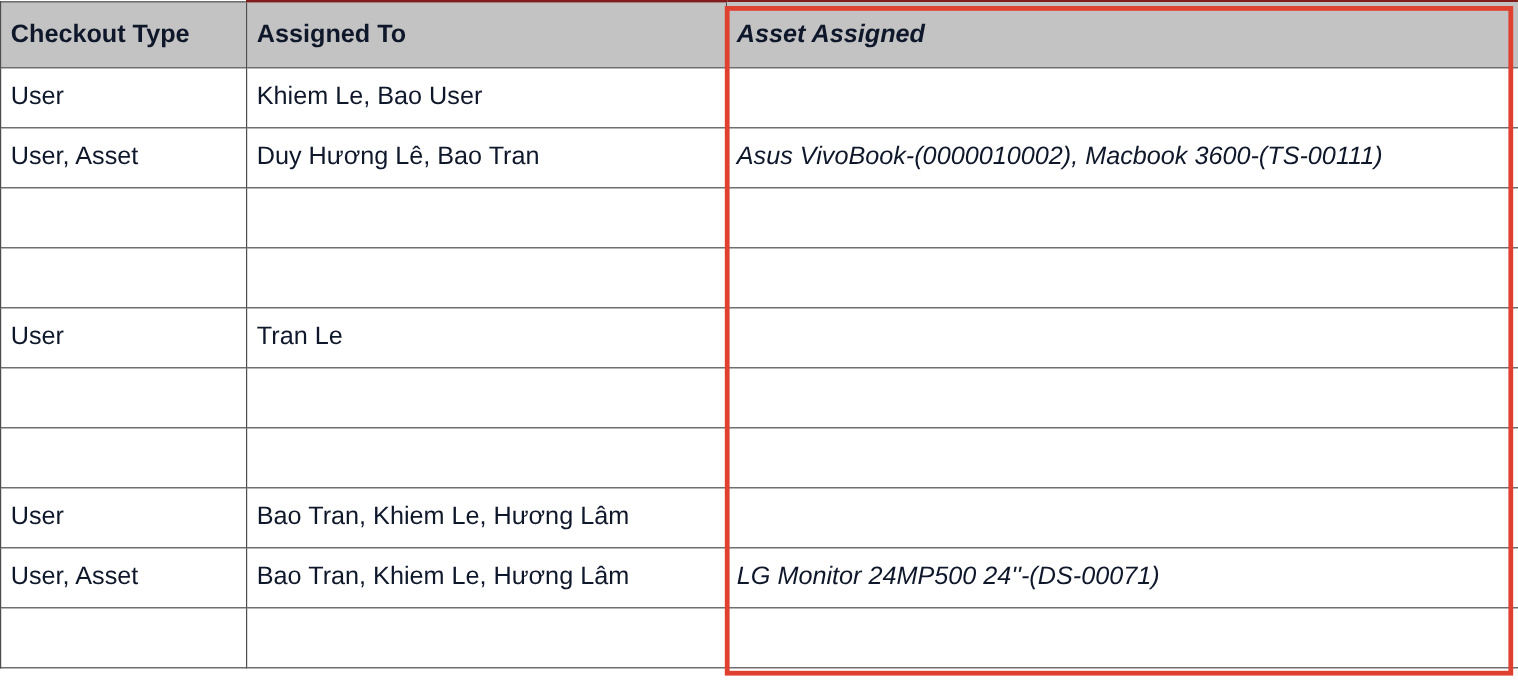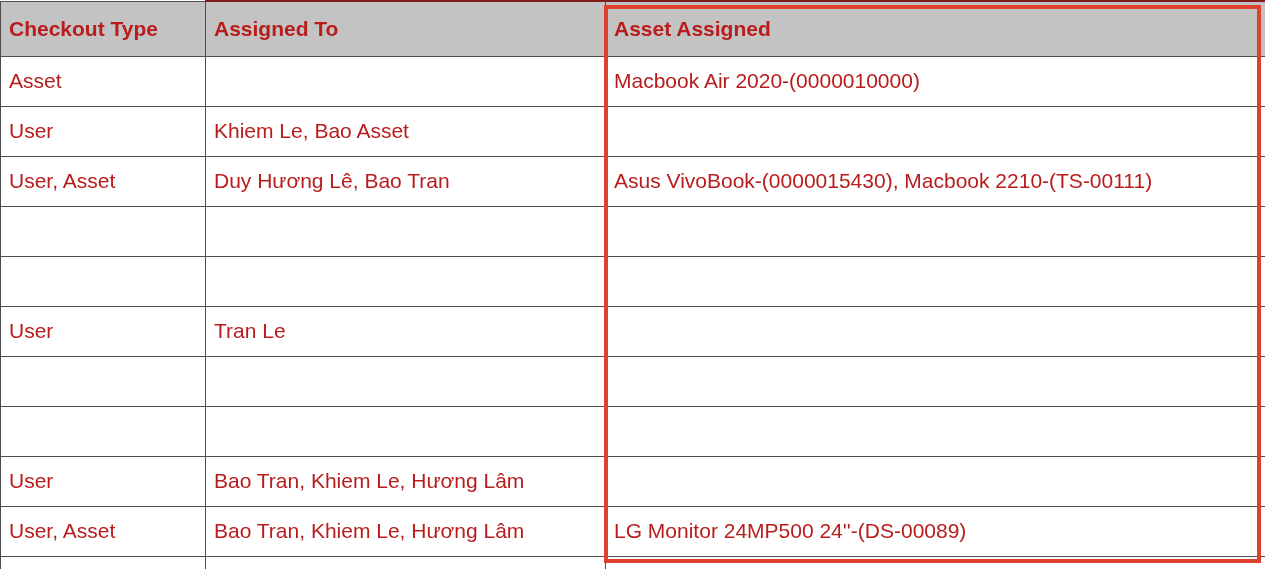--- a/index.html
+++ b/index.html
@@ -30,21 +30,21 @@
   table.grid col.c1 { width: 205px; }
   table.grid col.c2 { width: 400px; }
   table.grid col.c3 { width: 660px; }
 
   table.grid th,
   table.grid td {
     border-right: 1px solid #4d4d4d;
     border-bottom: 1px solid #4d4d4d;
     padding: 0 8px;
     font-size: 21px;
-    color: #b91c1c;
+    color: #0f172a;
     text-align: left;
     vertical-align: middle;
     white-space: nowrap;
     overflow: hidden;
     font-weight: normal;
     height: 50px;
     box-sizing: border-box;
   }
 
   table.grid tr.header-row th {
@@ -63,20 +63,21 @@
   table.grid tr.header-row th:first-child {
     border-top: 1px solid #4d4d4d;
   }
   table.grid tr.header-row th {
     border-top: 2px solid #7f1d1d;
   }
 
   
   td.col-asset, th.col-asset {
     position: relative;
+    font-style: italic;
   }
 
   
   .highlight-box {
     position: absolute;
     left: 604px;
     top: 5px;
     width: 657px;
     height: 558px;
     border: 4px solid #e0402f;
@@ -101,33 +102,28 @@
     </colgroup>
     <thead>
       <tr class="header-row">
         <th class="col-checkout">Checkout Type</th>
         <th class="col-assigned">Assigned To</th>
         <th class="col-asset">Asset Assigned</th>
       </tr>
     </thead>
     <tbody>
       <tr>
-        <td>Asset</td>
-        <td></td>
-        <td class="col-asset">Macbook Air 2020-(0000010000)</td>
-      </tr>
-      <tr>
         <td>User</td>
-        <td>Khiem Le, Bao Asset</td>
+        <td>Khiem Le, Bao User</td>
         <td class="col-asset"></td>
       </tr>
       <tr>
         <td>User, Asset</td>
         <td>Duy Hương Lê, Bao Tran</td>
-        <td class="col-asset">Asus VivoBook-(0000015430), Macbook 2210-(TS-00111)</td>
+        <td class="col-asset">Asus VivoBook-(0000010002), Macbook 3600-(TS-00111)</td>
       </tr>
       <tr>
         <td></td>
         <td></td>
         <td class="col-asset"></td>
       </tr>
       <tr>
         <td></td>
         <td></td>
         <td class="col-asset"></td>
@@ -148,21 +144,21 @@
         <td class="col-asset"></td>
       </tr>
       <tr>
         <td>User</td>
         <td>Bao Tran, Khiem Le, Hương Lâm</td>
         <td class="col-asset"></td>
       </tr>
       <tr>
         <td>User, Asset</td>
         <td>Bao Tran, Khiem Le, Hương Lâm</td>
-        <td class="col-asset">LG Monitor 24MP500 24''-(DS-00089)</td>
+        <td class="col-asset">LG Monitor 24MP500 24''-(DS-00071)</td>
       </tr>
       <tr class="clipped-row">
         <td></td>
         <td></td>
         <td class="col-asset"></td>
       </tr>
     </tbody>
   </table>
 
   <div class="highlight-box"></div>

